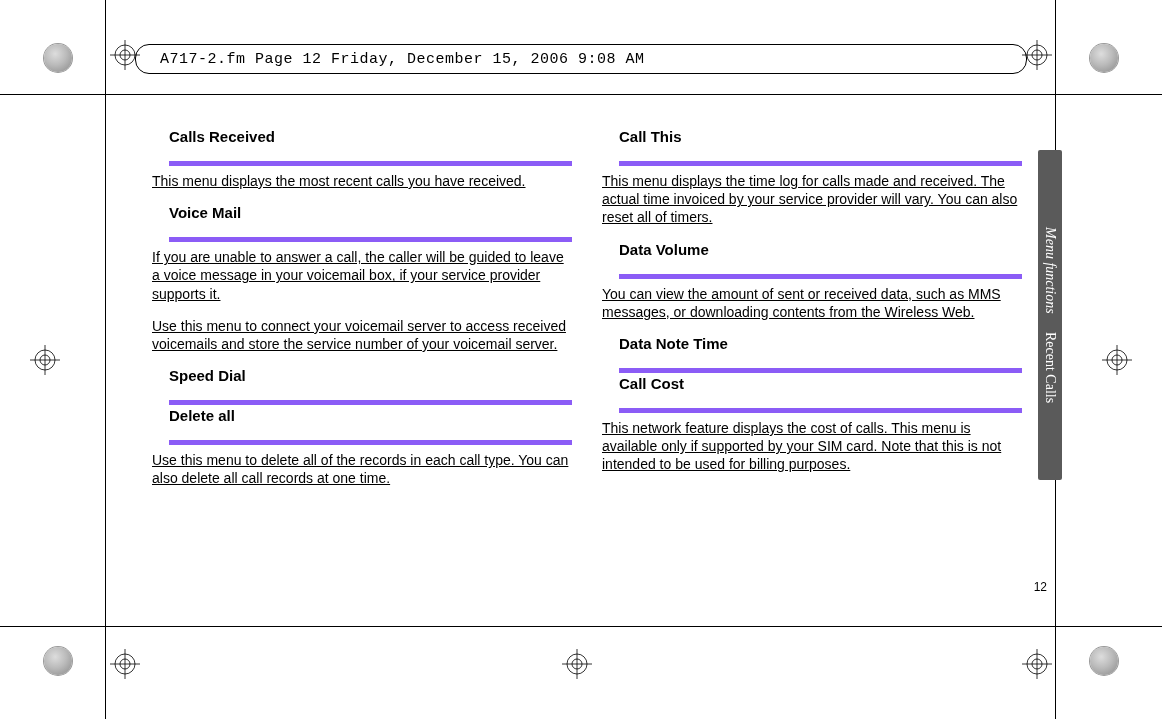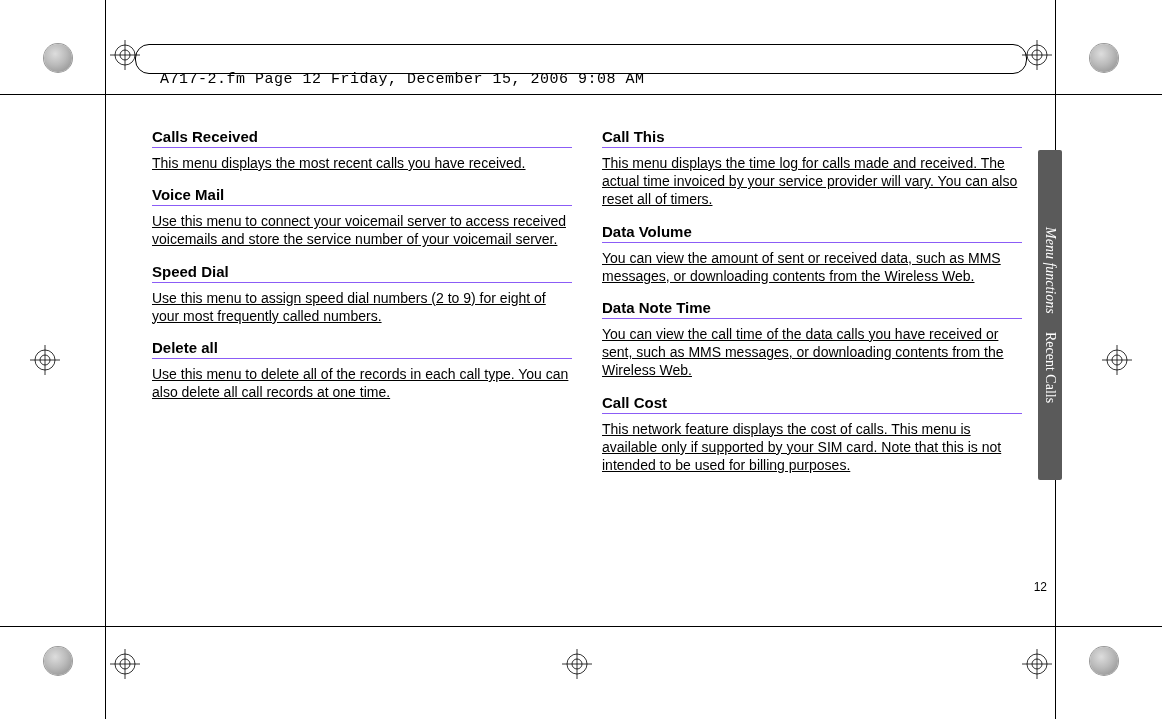--- a/index.html
+++ b/index.html
@@ -35,21 +35,20 @@
   }
 
   .header-text {
     position: absolute;
     top: 49px;
     left: 152px;
     font-family: "Courier New", monospace;
     font-size: 15px;
     letter-spacing: 0.5px;
     padding: 2px 8px;
-    margin-top: 20px;
   }
   .header-box {
     position: absolute;
     top: 44px;
     left: 135px;
     right: 135px;
     height: 28px;
     border: 0.5px solid #000;
     border-radius: 14px;
   }
@@ -61,23 +60,23 @@
     width: 890px;
     display: flex;
     gap: 30px;
   }
   .col {
     width: 420px;
   }
   h3.section-title {
     font-size: 15px;
     font-weight: bold;
-    margin: 0 0 2px 0;
-    padding-bottom: 2px;
-    border-bottom: 1px solid #8b5cf6;
+    margin: 0 0 2px 17px;
+    padding-bottom: 16px;
+    border-bottom: 5px solid #8b5cf6;
   }
   p.body {
     font-size: 14px;
     line-height: 1.3;
     margin: 6px 0 14px 0;
     text-decoration: underline;
   }
 
   .side-tab {
     position: absolute;
@@ -179,38 +178,37 @@
 
 <div class="header-box"></div>
 <div class="header-text">A717-2.fm  Page 12  Friday, December 15, 2006  9:08 AM</div>
 
 <div class="content">
   <div class="col">
     <h3 class="section-title">Calls Received</h3>
     <p class="body">This menu displays the most recent calls you have received.</p>
 
     <h3 class="section-title">Voice Mail</h3>
+    <p class="body">If you are unable to answer a call, the caller will be guided to leave a voice message in your voicemail box, if your service provider supports it.</p>
     <p class="body">Use this menu to connect your voicemail server to access received voicemails and store the service number of your voicemail server.</p>
 
     <h3 class="section-title">Speed Dial</h3>
-    <p class="body">Use this menu to assign speed dial numbers (2 to 9) for eight of your most frequently called numbers.</p>
 
     <h3 class="section-title">Delete all</h3>
     <p class="body">Use this menu to delete all of the records in each call type. You can also delete all call records at one time.</p>
   </div>
 
   <div class="col">
     <h3 class="section-title">Call This</h3>
     <p class="body">This menu displays the time log for calls made and received. The actual time invoiced by your service provider will vary. You can also reset all of timers.</p>
 
     <h3 class="section-title">Data Volume</h3>
     <p class="body">You can view the amount of sent or received data, such as MMS messages, or downloading contents from the Wireless Web.</p>
 
     <h3 class="section-title">Data Note Time</h3>
-    <p class="body">You can view the call time of the data calls you have received or sent, such as MMS messages, or downloading contents from the Wireless Web.</p>
 
     <h3 class="section-title">Call Cost</h3>
     <p class="body">This network feature displays the cost of calls. This menu is available only if supported by your SIM card. Note that this is not intended to be used for billing purposes.</p>
   </div>
 </div>
 
 <div class="side-tab">
   <span class="lbl1">Menu functions</span>
   <span class="gap"></span>
   <span>Recent Calls</span>

